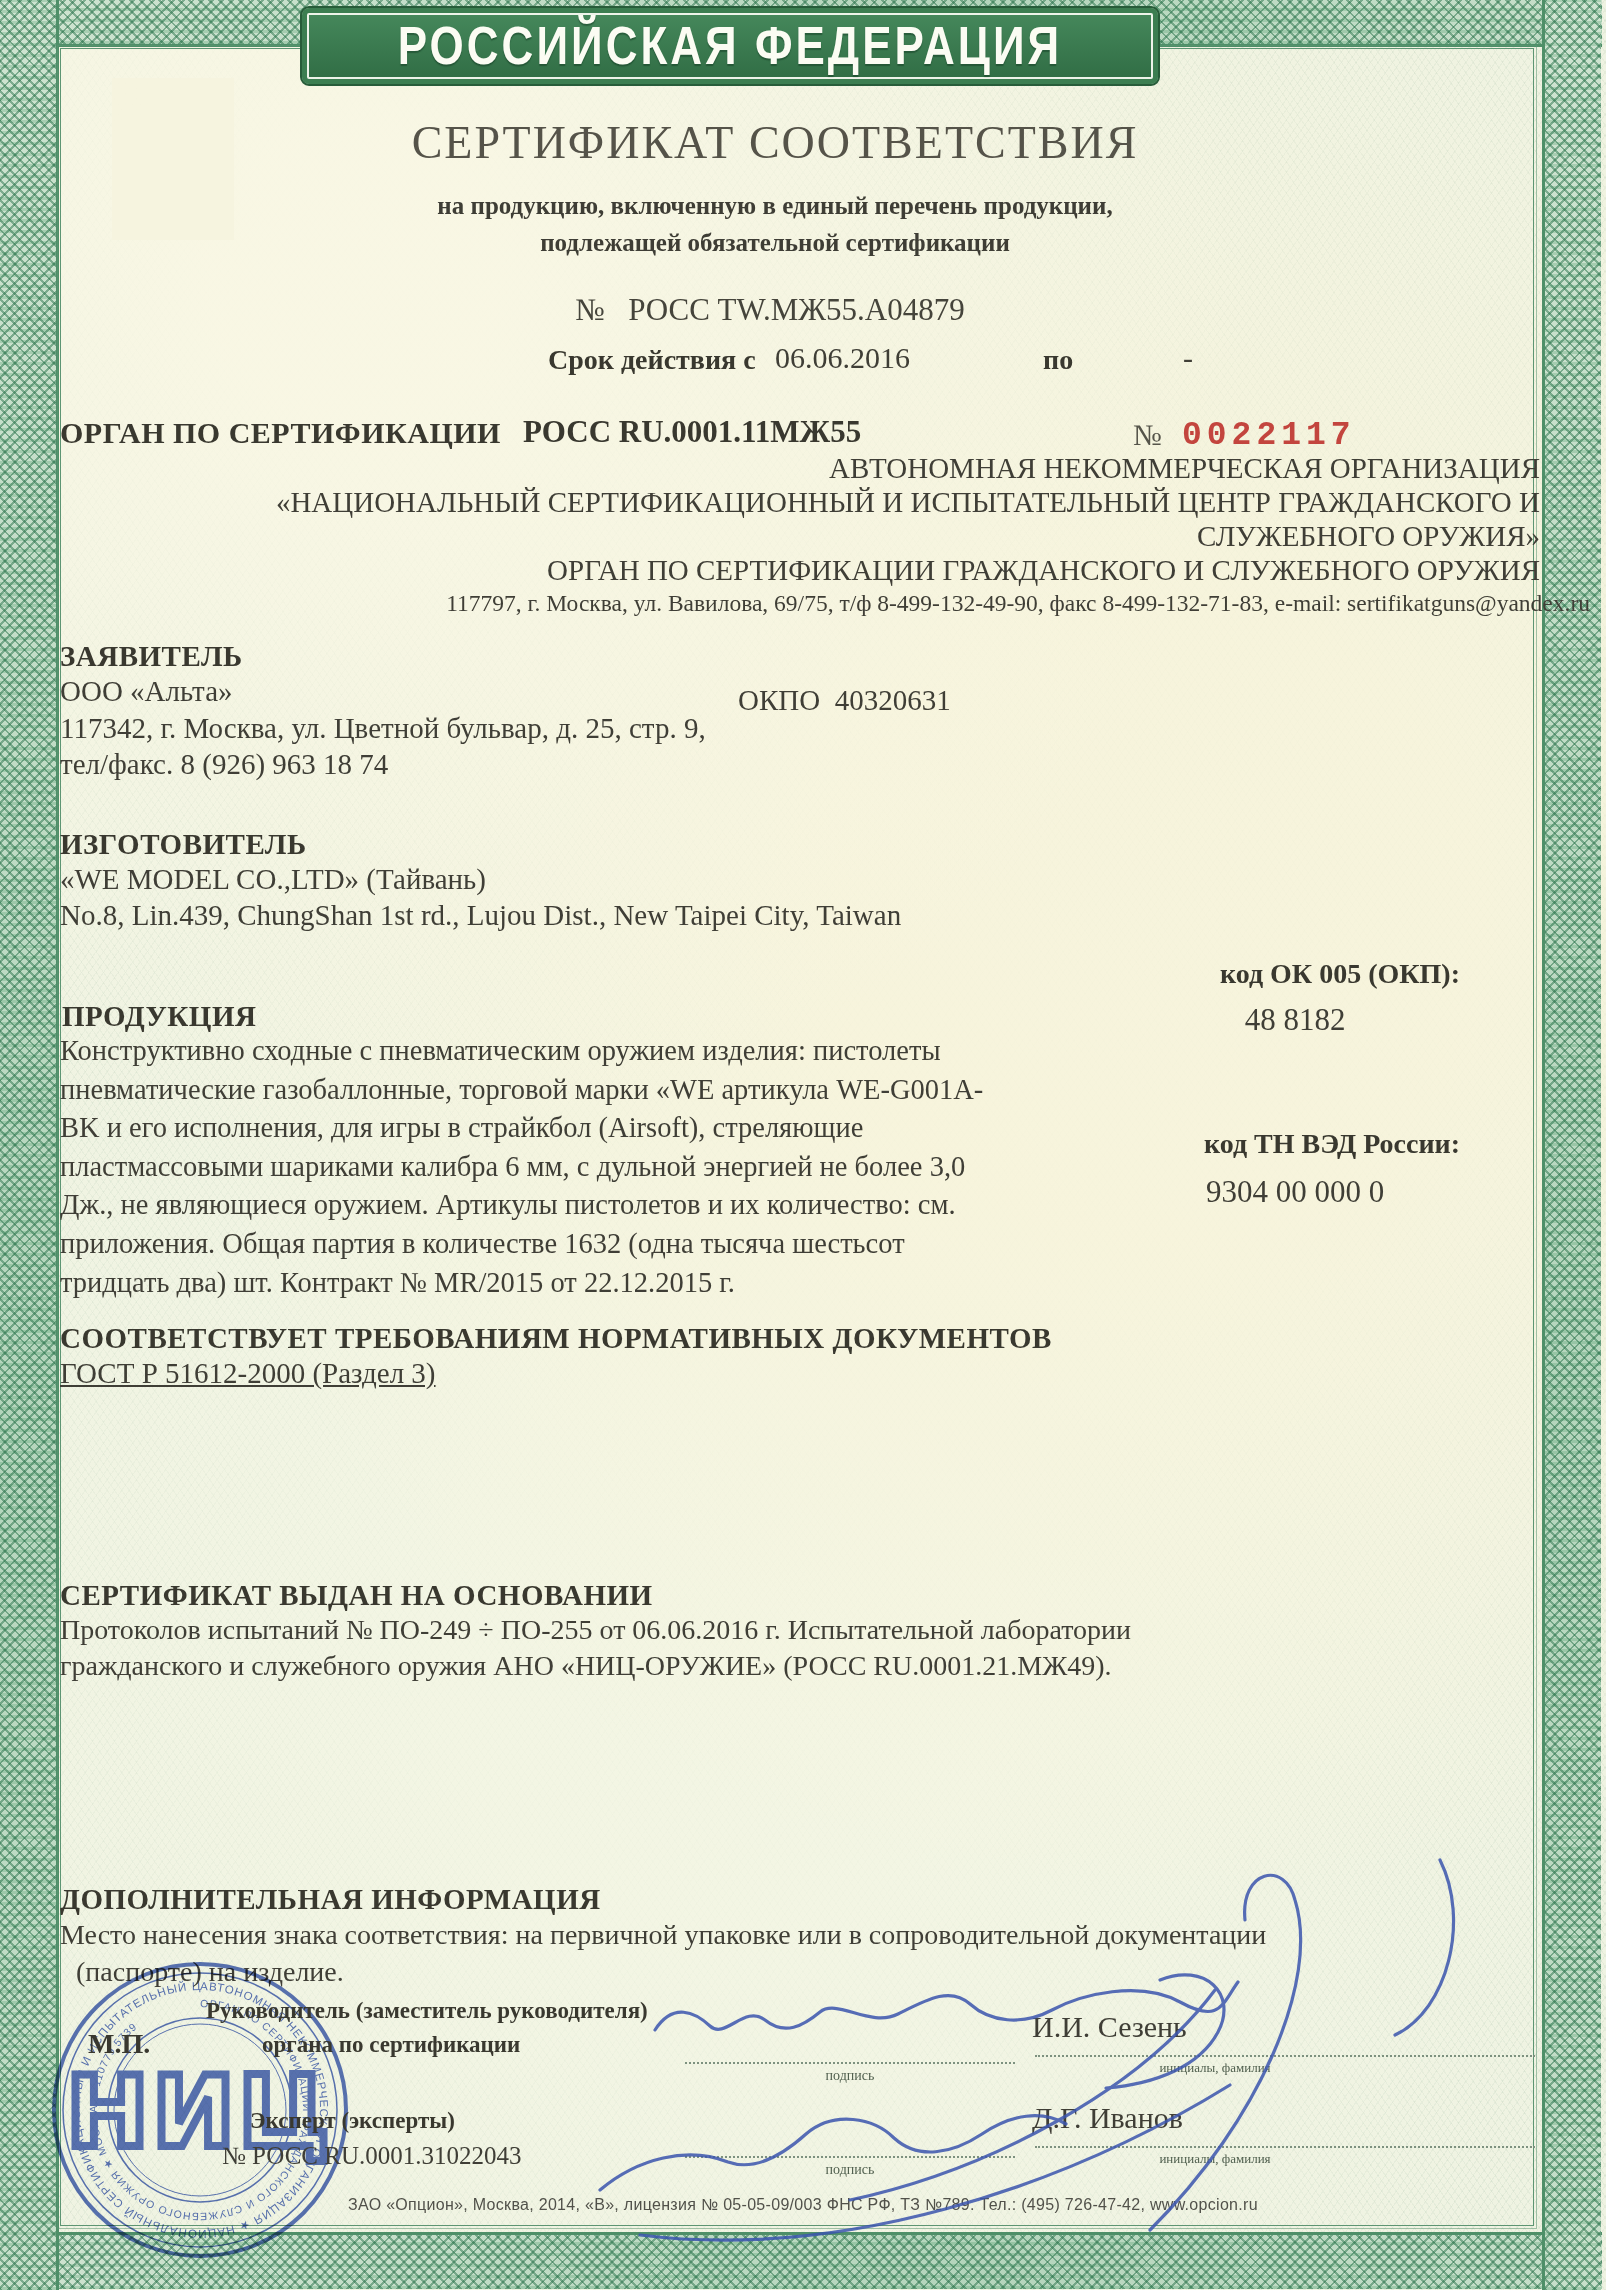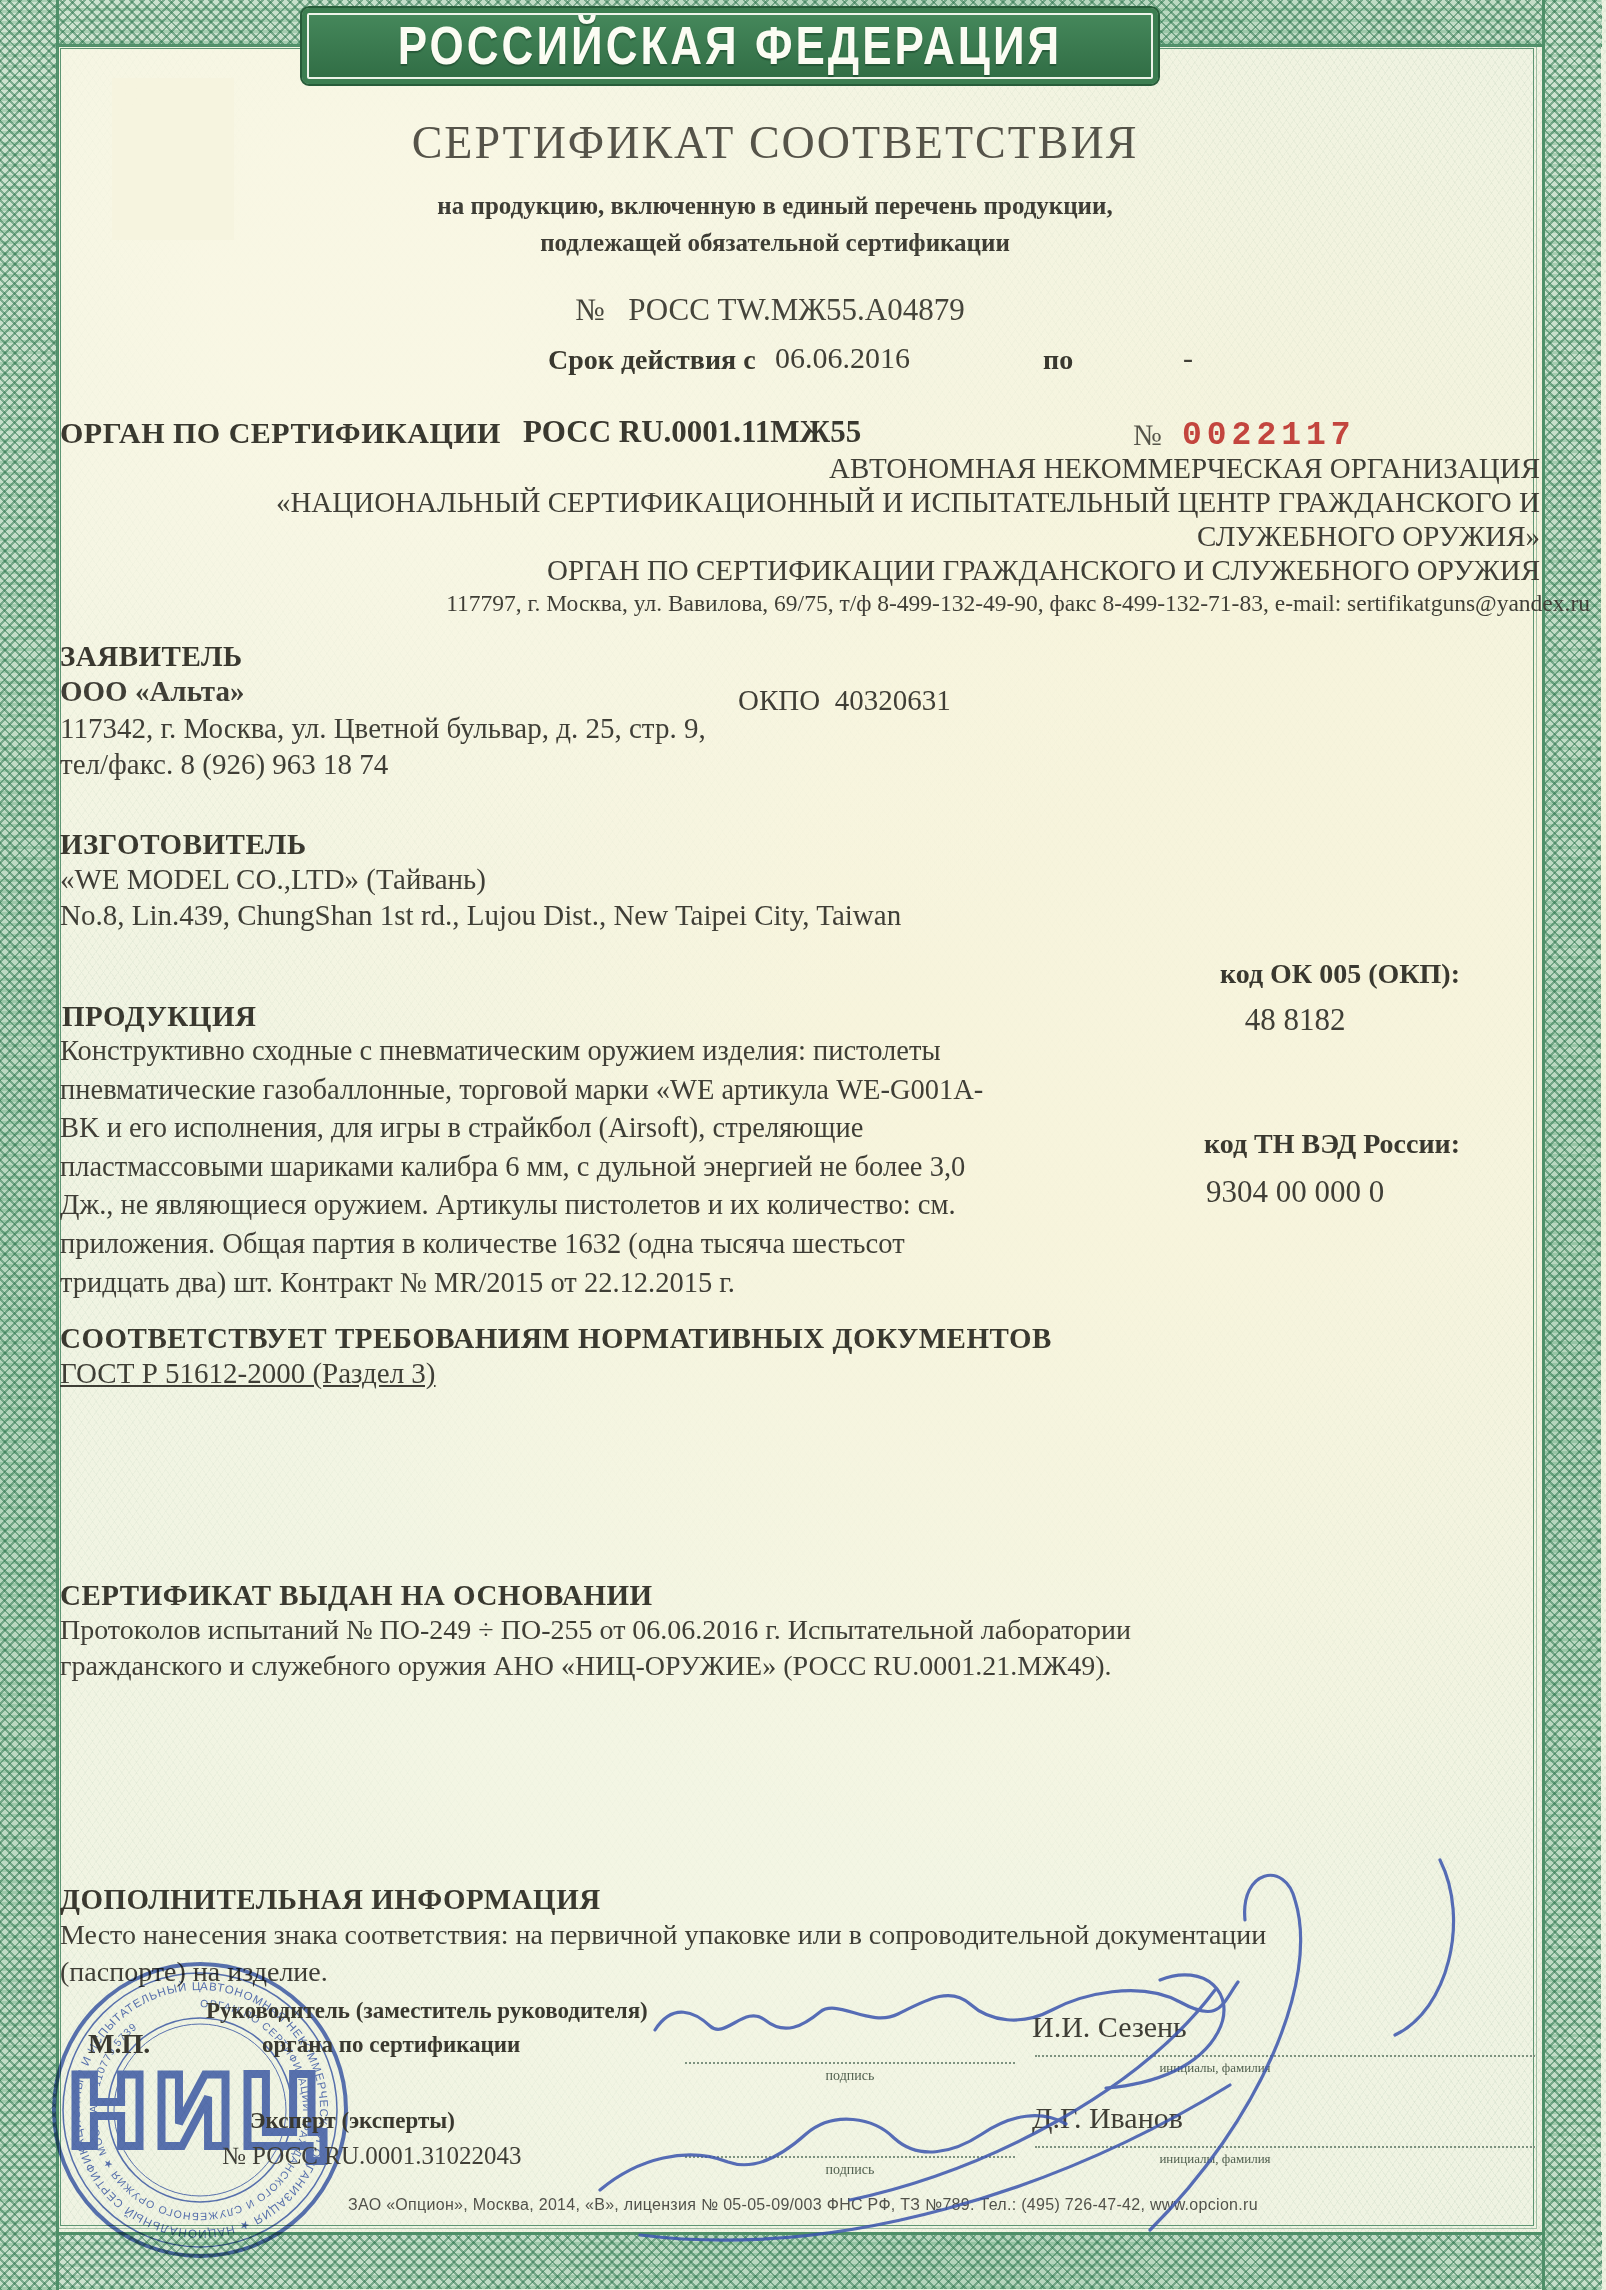--- a/index.html
+++ b/index.html
@@ -93,21 +93,21 @@
   <div class="abs txt" style="left:1133px;top:418px;font-size:30px;color:#55544a;">№</div>
   <div class="abs red-no" style="left:1182px;top:417px;">0022117</div>
 
   <div class="abs ctr txt" style="top:452px;font-size:29px;">АВТОНОМНАЯ НЕКОММЕРЧЕСКАЯ ОРГАНИЗАЦИЯ</div>
   <div class="abs ctr txt" style="top:520px;font-size:29px;">СЛУЖЕБНОГО ОРУЖИЯ»</div>
   <div class="abs ctr txt" style="top:486px;font-size:29px;">«НАЦИОНАЛЬНЫЙ СЕРТИФИКАЦИОННЫЙ И ИСПЫТАТЕЛЬНЫЙ ЦЕНТР ГРАЖДАНСКОГО И</div>
   <div class="abs ctr txt" style="top:554px;font-size:29px;">ОРГАН ПО СЕРТИФИКАЦИИ ГРАЖДАНСКОГО И  СЛУЖЕБНОГО ОРУЖИЯ</div>
   <div class="abs ctr txt" style="top:590px;font-size:23.5px;width:1590px;">117797, г. Москва, ул. Вавилова, 69/75,  т/ф 8-499-132-49-90, факс 8-499-132-71-83, e-mail: sertifikatguns@yandex.ru</div>
 
   <div class="abs lbl" style="left:60px;top:640px;font-size:29px;letter-spacing:.5px;">ЗАЯВИТЕЛЬ</div>
-  <div class="abs txt" style="left:60px;top:675px;font-size:29px;font-weight:bold;">ООО «Альта»</div>
+  <div class="abs txt" style="left:60px;top:675px;font-size:29px;">ООО «Альта»</div>
   <div class="abs txt" style="left:738px;top:684px;font-size:29px;">
     <span>ОКПО</span>&nbsp;&nbsp;<span>40320631</span>
   </div>
   <div class="abs txt" style="left:60px;top:712px;font-size:29px;">117342, г. Москва, ул. Цветной бульвар, д. 25, стр. 9,</div>
   <div class="abs txt" style="left:60px;top:748px;font-size:29px;">тел/факс. 8 (926) 963 18 74</div>
 
   <div class="abs lbl" style="left:60px;top:828px;font-size:29px;letter-spacing:.5px;">ИЗГОТОВИТЕЛЬ</div>
   <div class="abs txt" style="left:60px;top:863px;font-size:29px;">«WE MODEL CO.,LTD»  (Тайвань)</div>
   <div class="abs txt" style="left:60px;top:899px;font-size:29px;">No.8, Lin.439, ChungShan 1st rd., Lujou Dist., New Taipei City, Taiwan</div>
 
@@ -133,21 +133,21 @@
 
   <div class="abs lbl" style="left:60px;top:1322px;font-size:29px;letter-spacing:.5px;">СООТВЕТСТВУЕТ ТРЕБОВАНИЯМ НОРМАТИВНЫХ ДОКУМЕНТОВ</div>
   <div class="abs txt" style="left:60px;top:1357px;font-size:29px;text-decoration:underline;">ГОСТ Р 51612-2000 (Раздел 3)</div>
 
   <div class="abs lbl" style="left:60px;top:1579px;font-size:29px;letter-spacing:.5px;">СЕРТИФИКАТ ВЫДАН НА ОСНОВАНИИ</div>
   <div class="abs txt" style="left:60px;top:1614px;font-size:28px;">Протоколов испытаний № ПО-249 ÷ ПО-255 от 06.06.2016 г. Испытательной лаборатории</div>
   <div class="abs txt" style="left:60px;top:1650px;font-size:28px;">гражданского и служебного оружия АНО «НИЦ-ОРУЖИЕ» (РОСС RU.0001.21.МЖ49).</div>
 
   <div class="abs lbl" style="left:60px;top:1883px;font-size:29px;letter-spacing:.5px;">ДОПОЛНИТЕЛЬНАЯ ИНФОРМАЦИЯ</div>
   <div class="abs txt" style="left:60px;top:1919px;font-size:28px;">Место нанесения знака соответствия: на первичной упаковке или в сопроводительной документации</div>
-  <div class="abs txt" style="left:60px;top:1956px;font-size:28px;">(паспорте) на изделие.</div>
+  <div class="abs txt" style="left:60px;top:1956px;font-size:28px;padding-left:16px;">(паспорте) на изделие.</div>
 
   <div class="abs lbl" style="left:88px;top:2028px;font-size:28px;z-index:6;">М.П.</div>
   <div class="abs lbl" style="left:206px;top:1998px;font-size:23px;z-index:6;">Руководитель (заместитель руководителя)</div>
   <div class="abs lbl" style="left:262px;top:2032px;font-size:23px;z-index:6;">органа по сертификации</div>
   <div class="abs dotline" style="left:685px;top:2062px;width:330px;"></div>
   <div class="abs small-cap" style="left:685px;top:2068px;width:330px;text-align:center;">подпись</div>
   <div class="abs txt" style="left:1032px;top:2010px;font-size:30px;">И.И. Сезень</div>
   <div class="abs dotline" style="left:1035px;top:2055px;width:500px;"></div>
   <div class="abs small-cap" style="left:1035px;top:2060px;width:360px;text-align:center;font-size:13px;">инициалы, фамилия</div>
 

